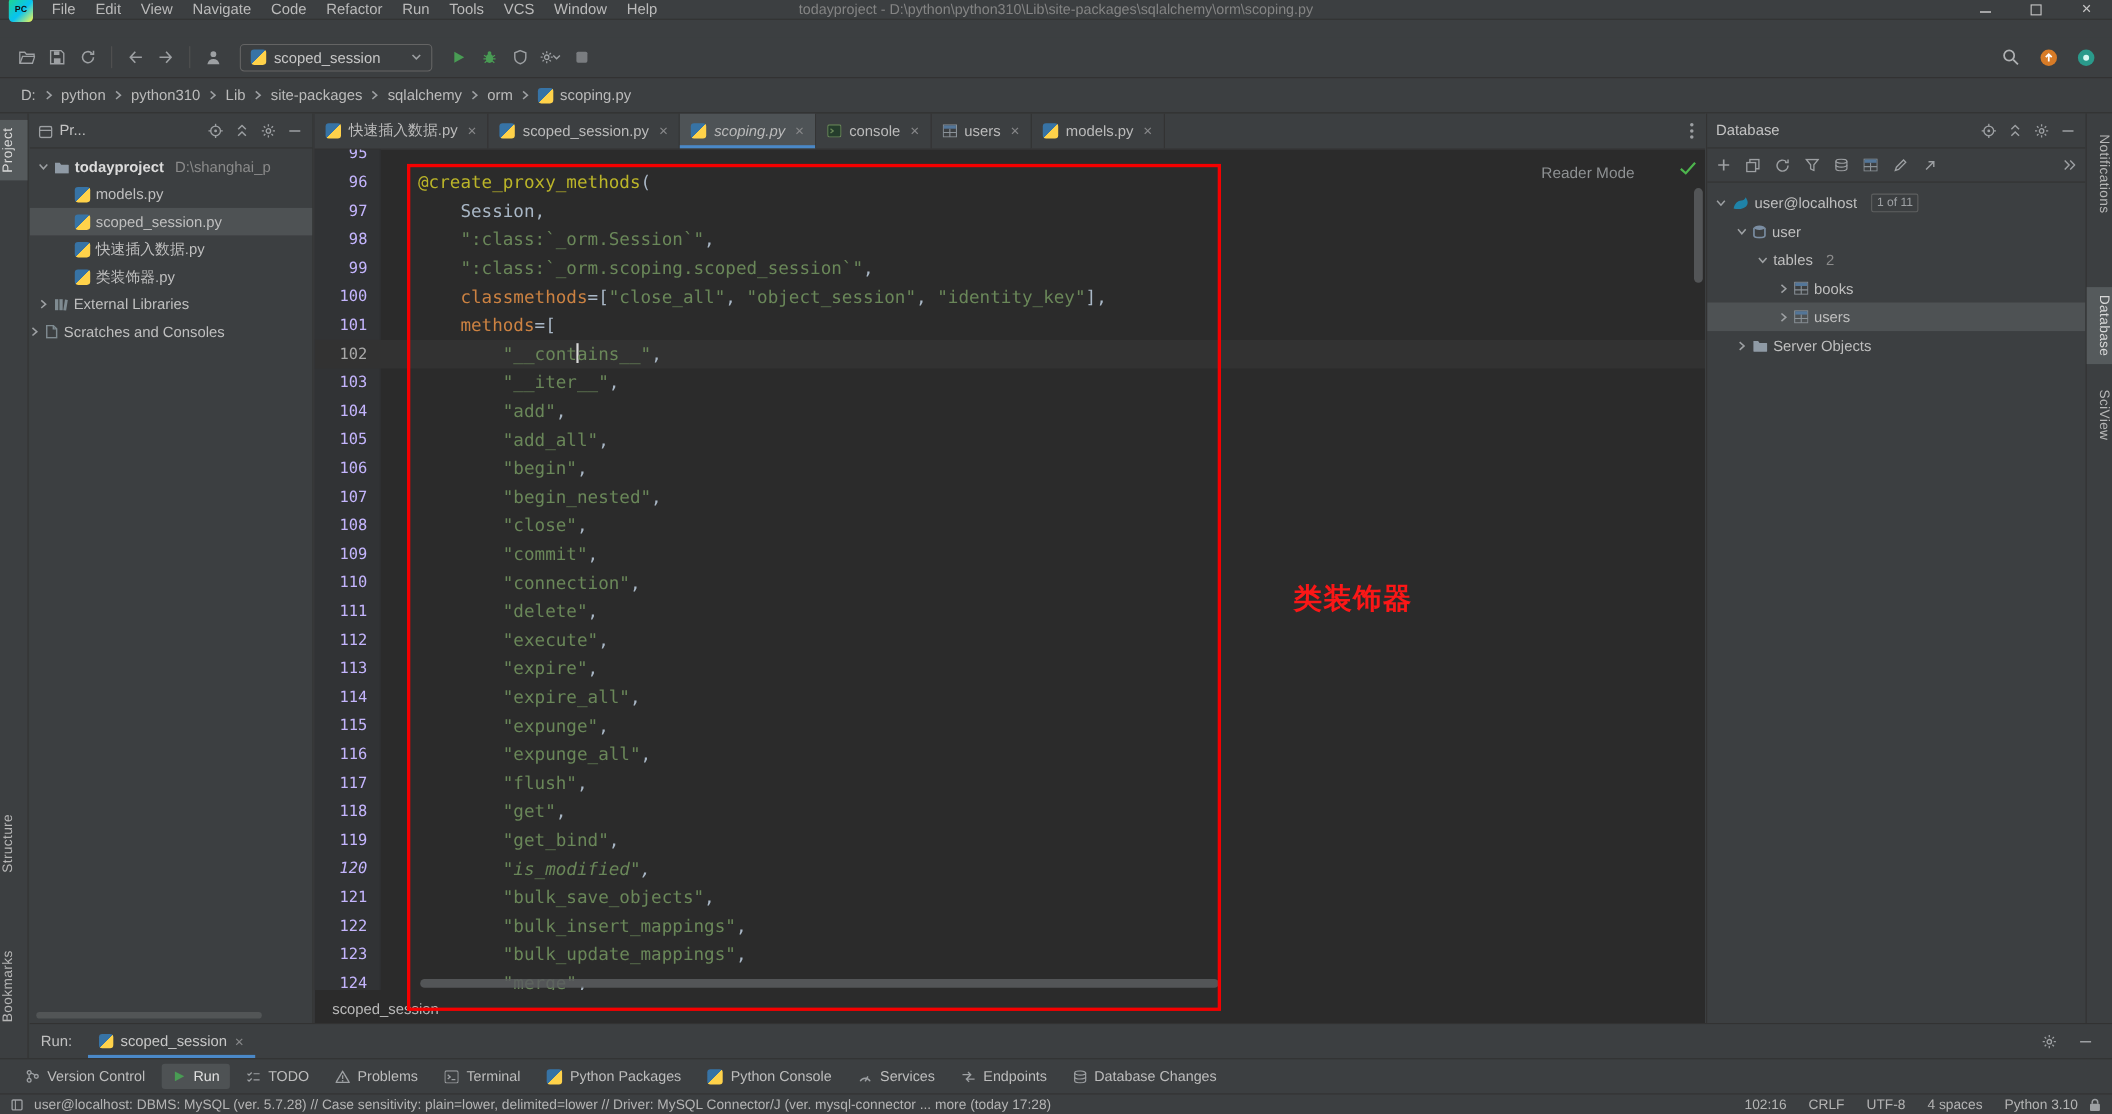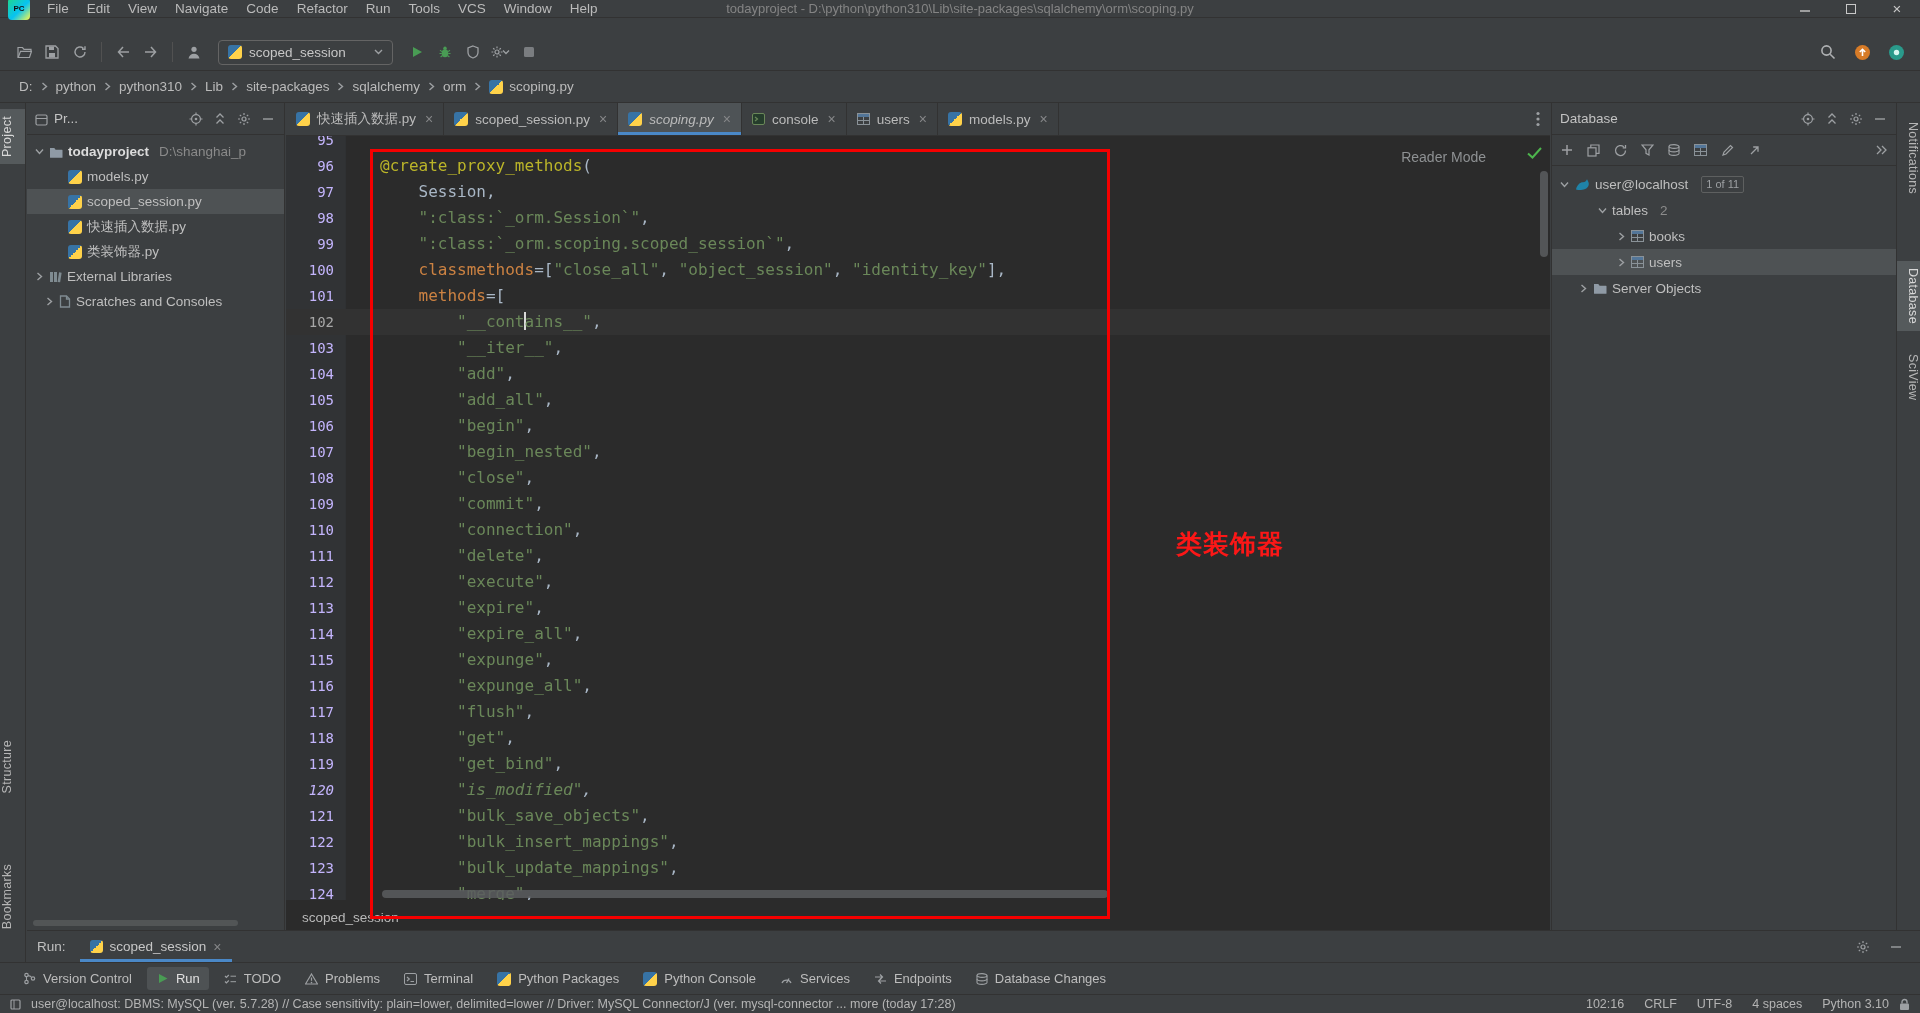--- a/index.html
+++ b/index.html
@@ -399,21 +399,21 @@
           </span>
           <span class="icw">
             <svg width="13" height="13">
               <rect x="1" y="2" width="3" height="10" fill="#7f8b91"></rect>
               <rect x="5" y="2" width="3" height="10" fill="#7f8b91"></rect>
               <rect x="9.3" y="2.4" width="2.6" height="9.8" fill="#7f8b91" transform="rotate(9 10.6 7.3)"></rect>
             </svg>
           </span>
           <span class="lbl">External Libraries</span>
         </div>
-        <div class="tree-row" style="padding-left: 18px;">
+        <div class="tree-row" style="padding-left: 0;">
           <span class="icw">
             <svg width="9" height="9">
               <path d="M2.5 1l4 3.5-4 3.5" fill="none" stroke="#9da0a3" stroke-width="1.4"></path>
             </svg>
           </span>
           <span class="icw">
             <svg width="12" height="13">
               <path d="M1.5 1h6l3 3v8h-9z" fill="none" stroke="#7f8b91" stroke-width="1.3"></path>
               <path d="M7.5 1v3h3" fill="none" stroke="#7f8b91" stroke-width="1.3"></path>
             </svg>
@@ -617,20 +617,34 @@
             </svg>
           </span>
           <span class="icw">
             <svg width="16" height="13">
               <path d="M2 11.5C3 7 6 4.3 9 4.3c2 0 3.1-1 4-3 1 1.8 1.8 3 1.8 4.8 0 3.8-4 5.9-7.8 5.9-1.9 0-4 0-5-.5z" fill="#1f83a8"></path>
             </svg>
           </span>
           <span class="lbl">user@localhost</span>
           <span class="badge">1 of 11</span>
         </div>
+        <div class="tree-row" style="padding-left: 27px;">
+          <span class="icw">
+            <svg width="9" height="9">
+              <path d="M1 2.5l3.5 4 3.5-4" fill="none" stroke="#9da0a3" stroke-width="1.4"></path>
+            </svg>
+          </span>
+          <span class="icw">
+            <svg width="13" height="13">
+              <ellipse cx="6.5" cy="3" rx="5" ry="2" fill="#7b8ea3"></ellipse>
+              <path d="M1.5 3v7c0 1.1 2.2 2 5 2s5-.9 5-2V3" fill="none" stroke="#7b8ea3" stroke-width="1.5"></path>
+            </svg>
+          </span>
+          <span class="lbl">user</span>
+        </div>
         <div class="tree-row" style="padding-left: 46px;">
           <span class="icw">
             <svg width="9" height="9">
               <path d="M1 2.5l3.5 4 3.5-4" fill="none" stroke="#9da0a3" stroke-width="1.4"></path>
             </svg>
           </span>
           <span class="lbl">tables</span>
           <span class="count">2</span>
         </div>
         <div class="tree-row" style="padding-left: 65px;">

